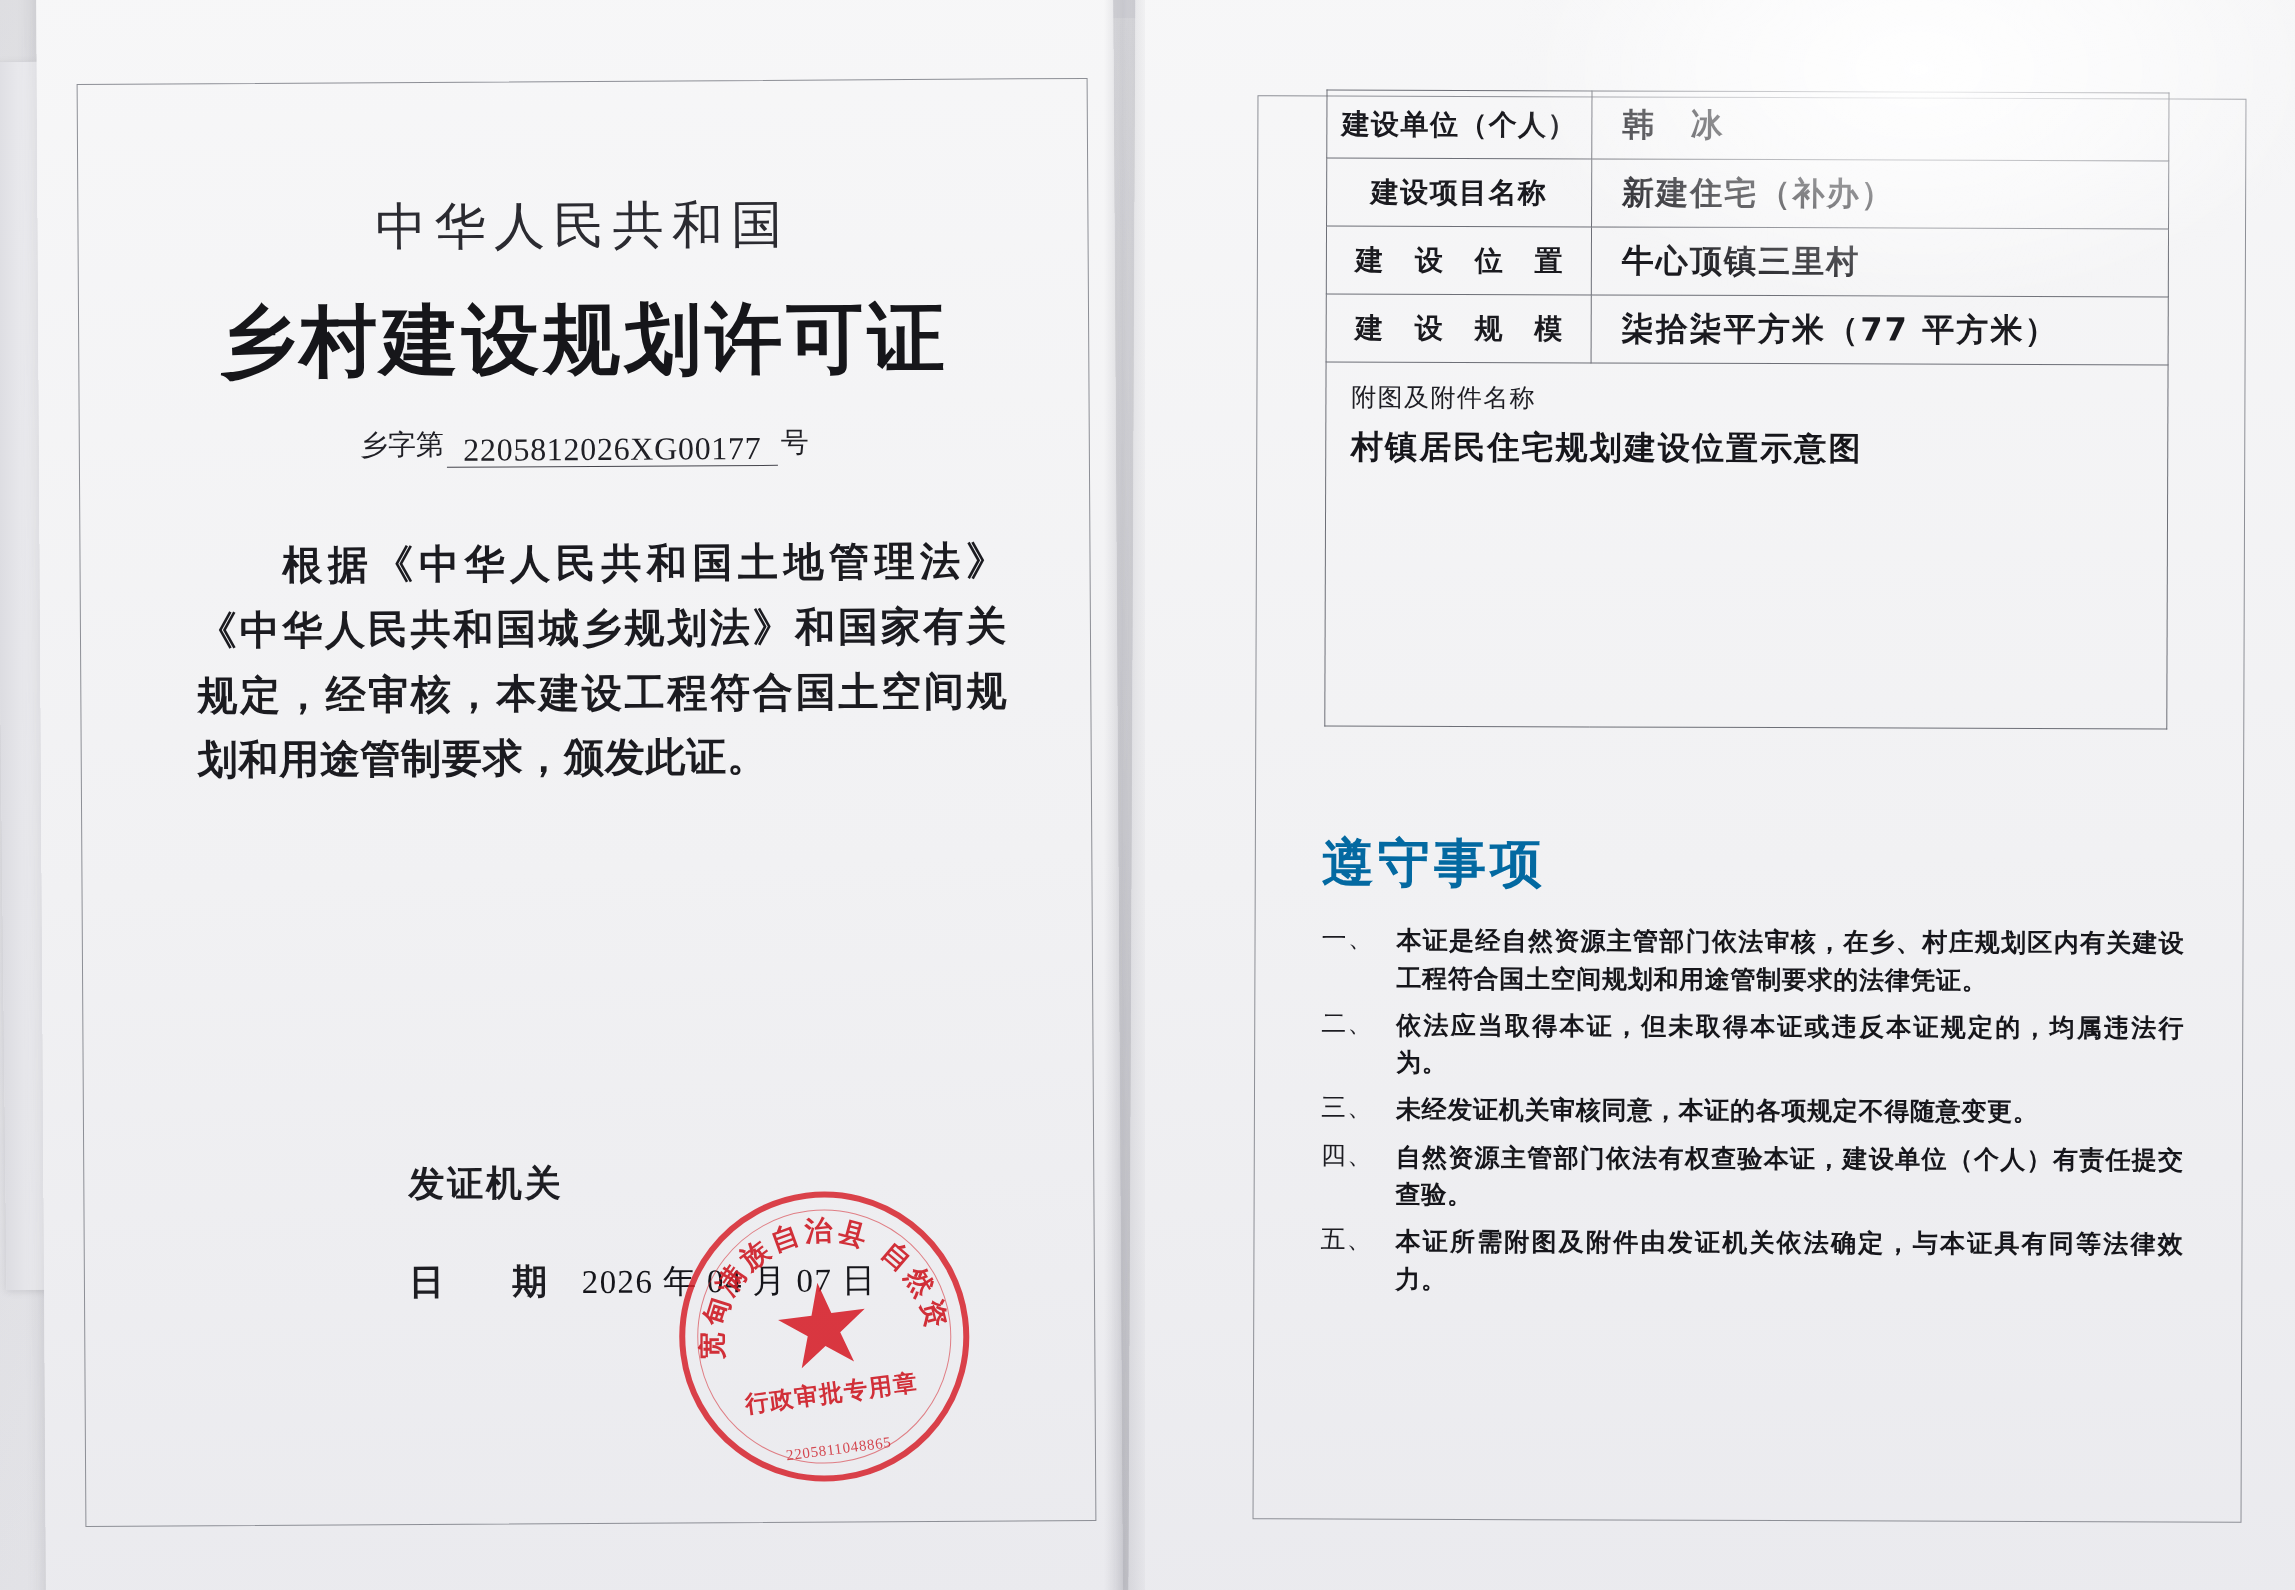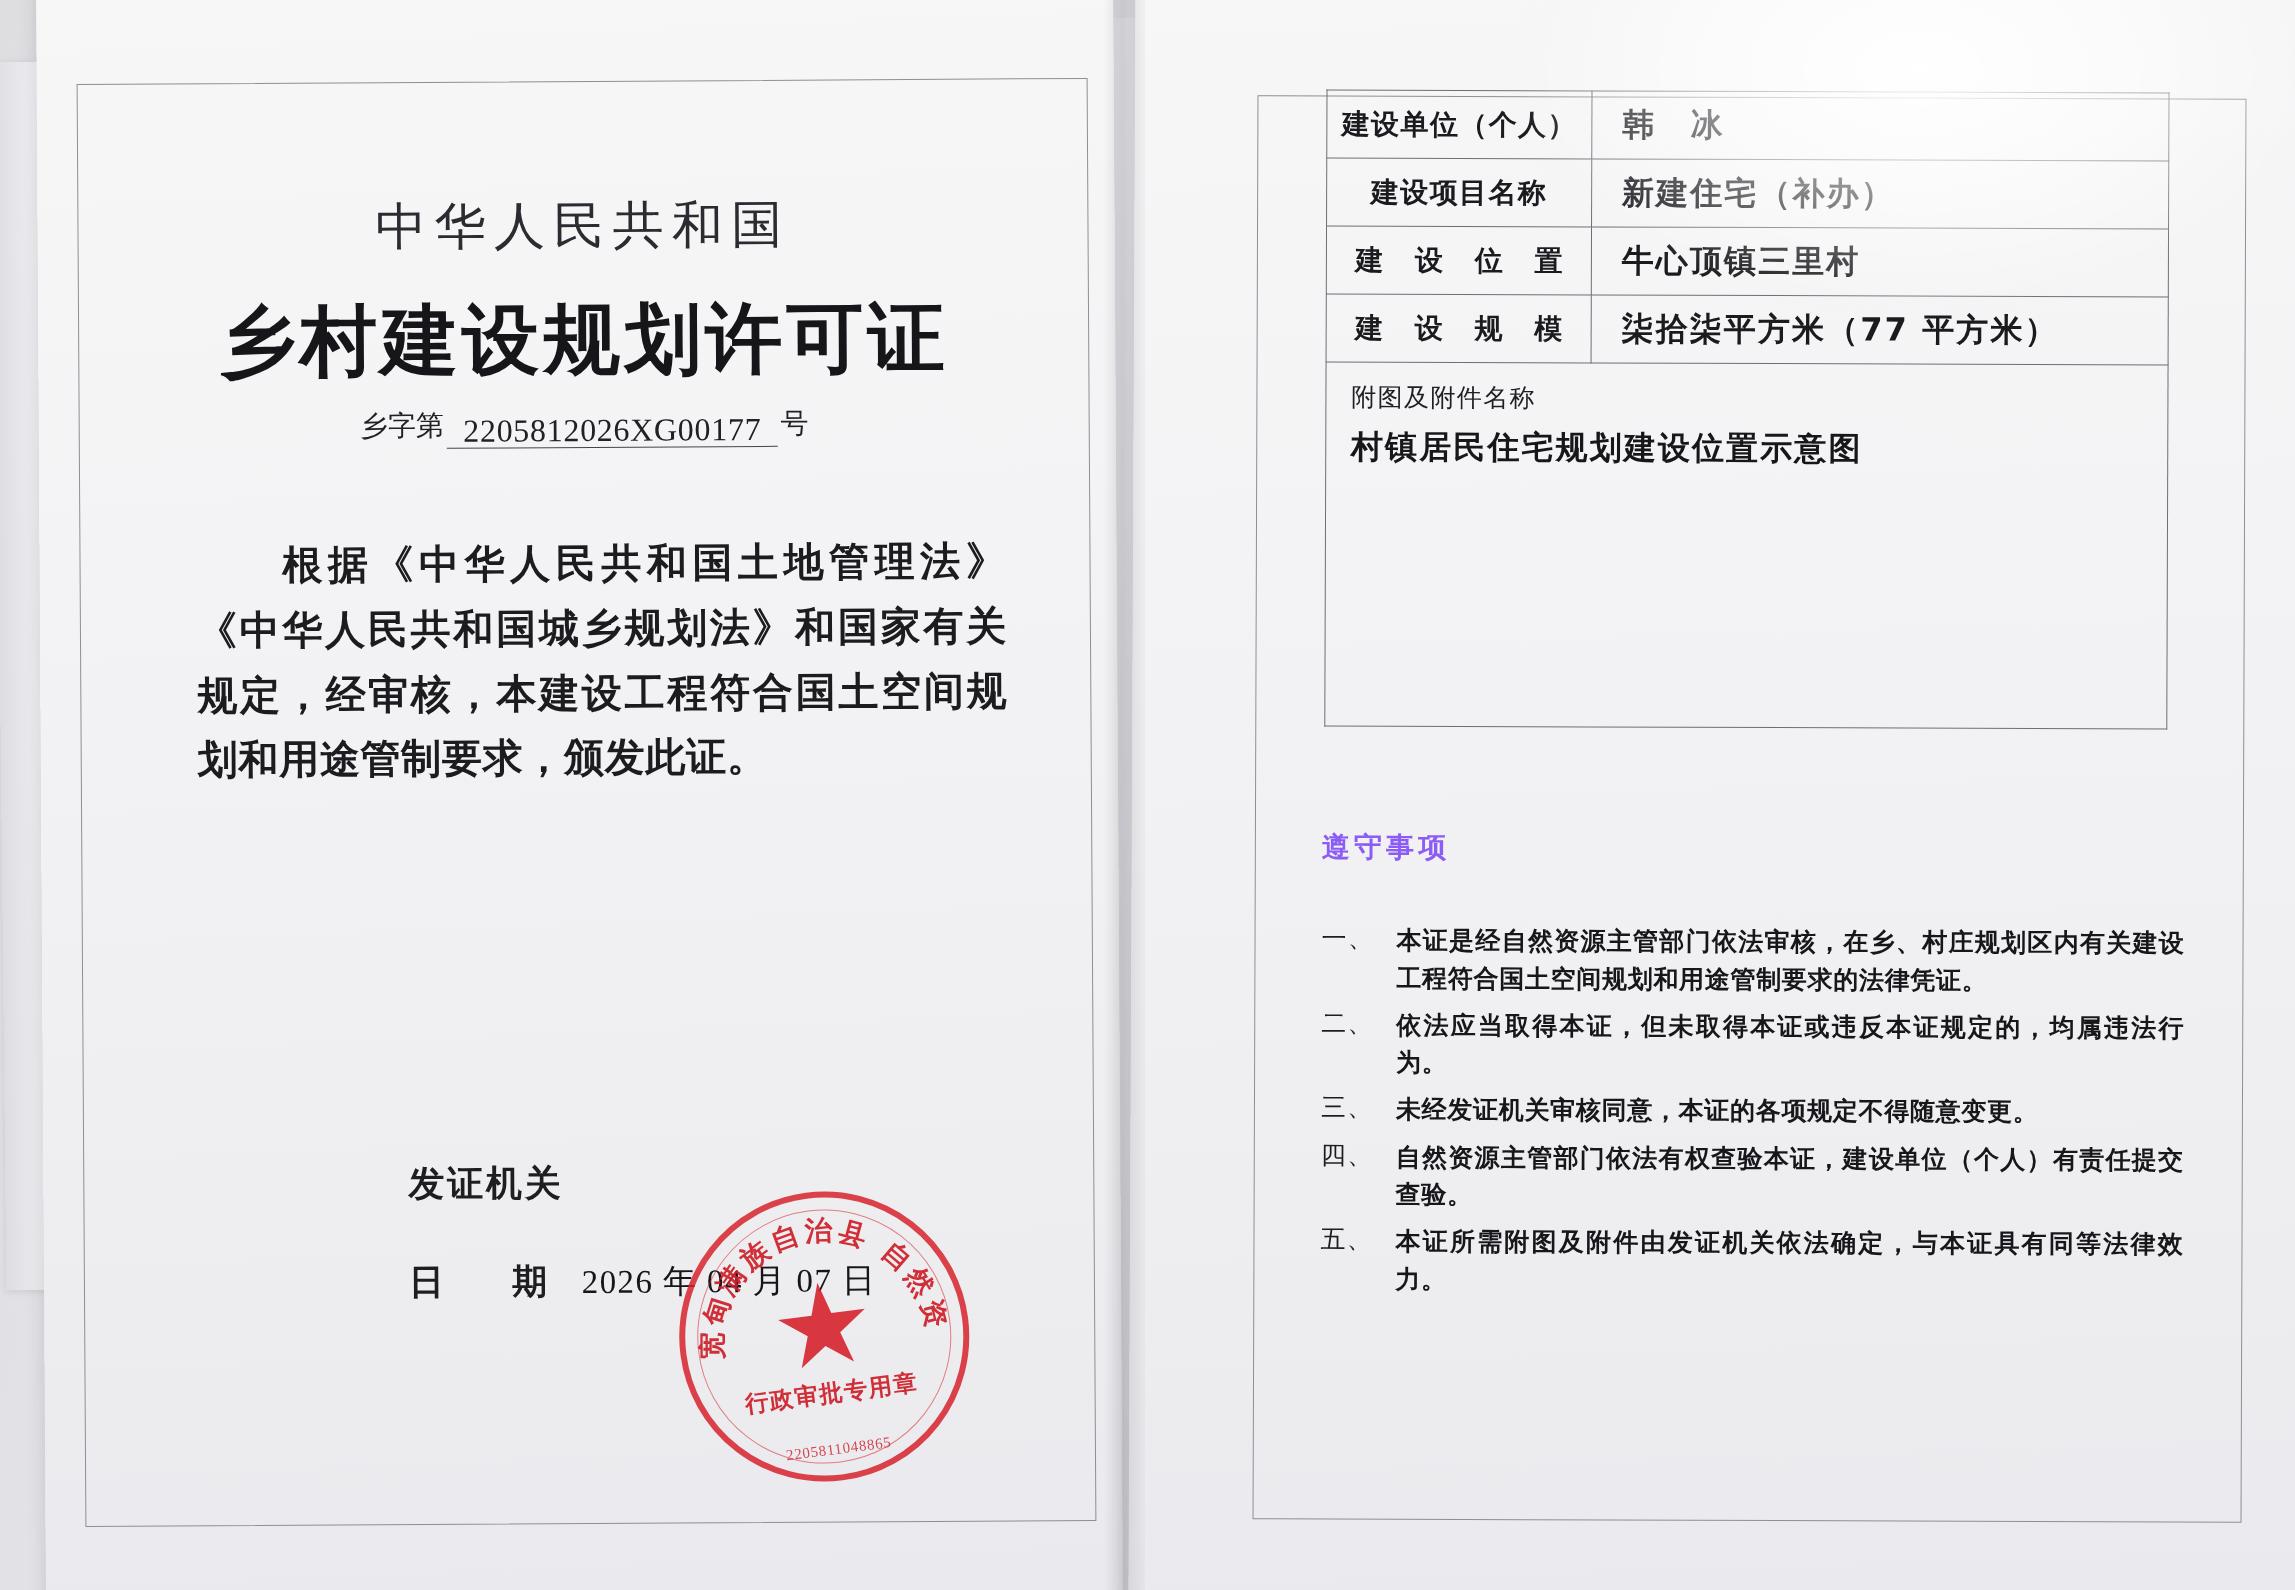--- a/index.html
+++ b/index.html
@@ -104,20 +104,21 @@
     display: flex;
     justify-content: center;
     align-items: flex-end;
     gap: 2.8px;
     color: #202026;
   }
   .cert-number-row .lbl {
     font-size: 28px;
     font-family: "DejaVu Serif", serif;
     padding-bottom: 4.1px;
+    margin-top: 19px;
   }
   .cert-number-row .num {
     font-size: 32px;
     font-family: "Liberation Serif", serif;
     letter-spacing: 0.7px;
     border-bottom: 1.4px solid #44444c;
     padding: 0 7px 1.4px 7px;
     min-width: 317px;
     text-align: center;
     line-height: 1;
@@ -285,25 +286,25 @@
     font-weight: 700;
     letter-spacing: 2.1px;
     color: #16161b;
     margin-left: 12.4px;
   }
 
   .rules-title {
     position: absolute;
     left: 66px;
     top: 732px;
-    font-size: 28px;
+    font-size: 52px;
     font-family: "DejaVu Sans", sans-serif;
     font-weight: 700;
     letter-spacing: 4.1px;
-    color: #8b5cf6;
+    color: #0369a1;
   }
   .rules-list {
     position: absolute;
     left: 66px;
     top: 825px;
     width: 863px;
   }
   .rule {
     display: flex;
     align-items: flex-start;

